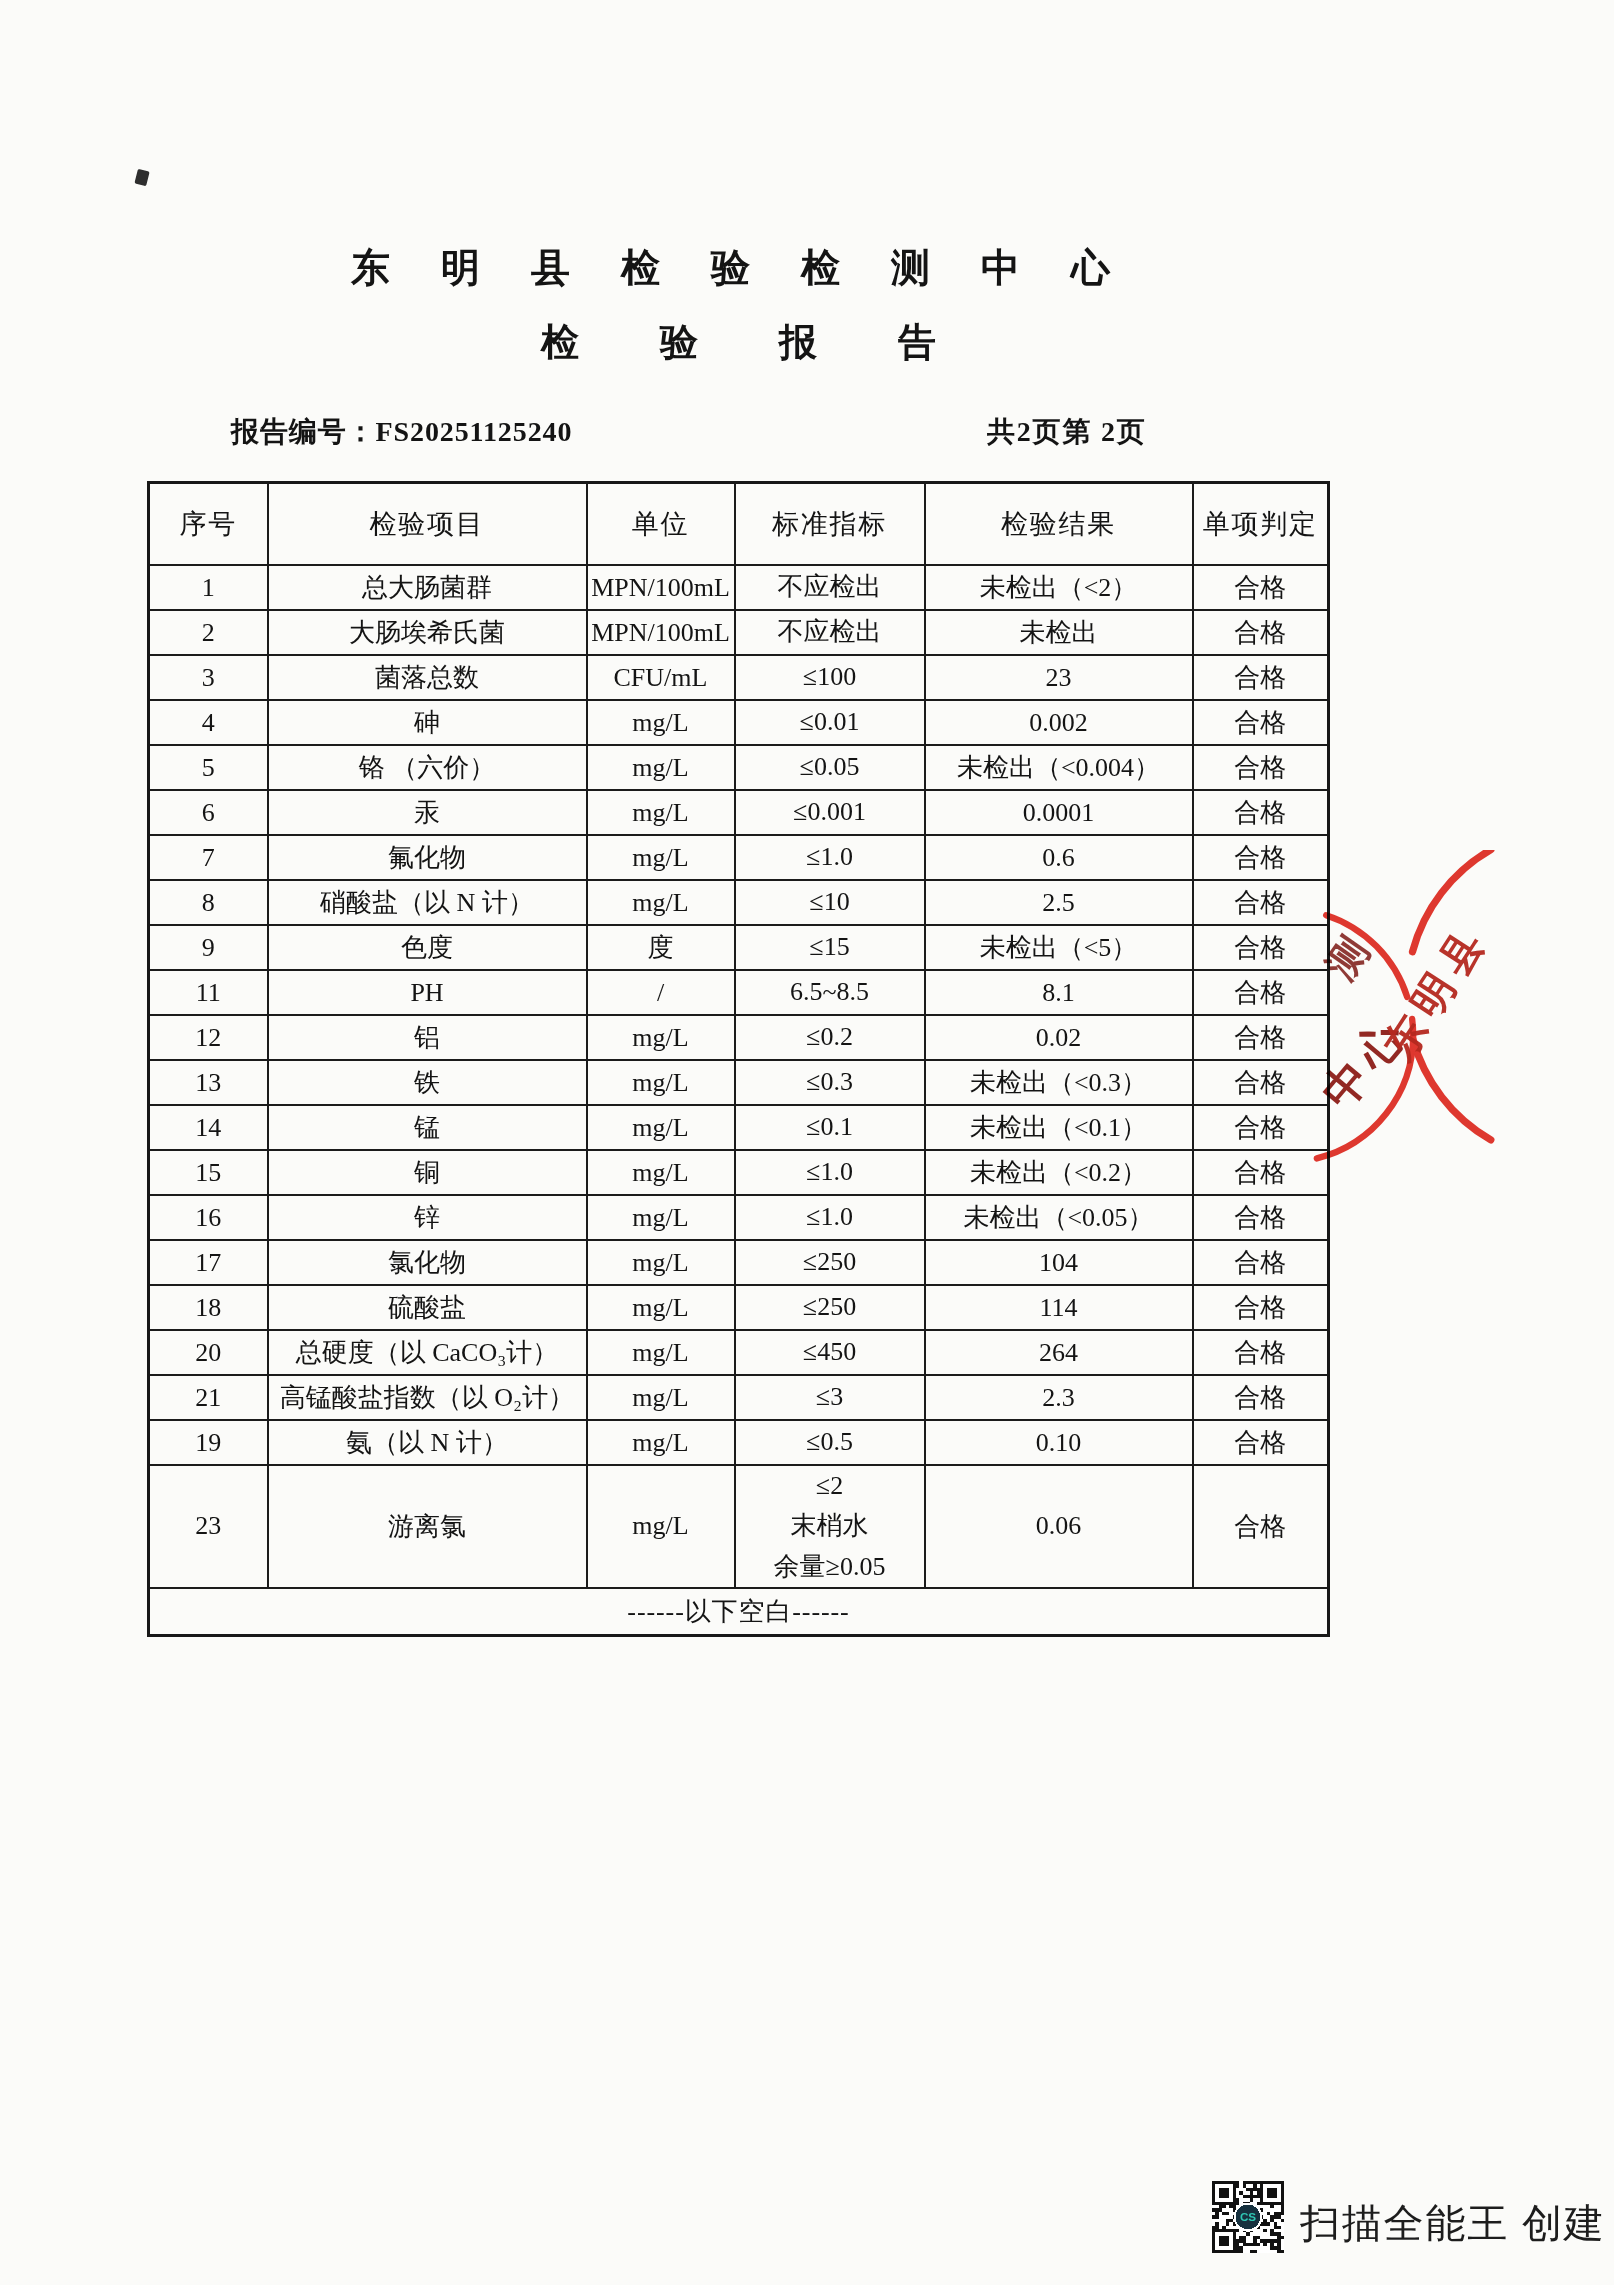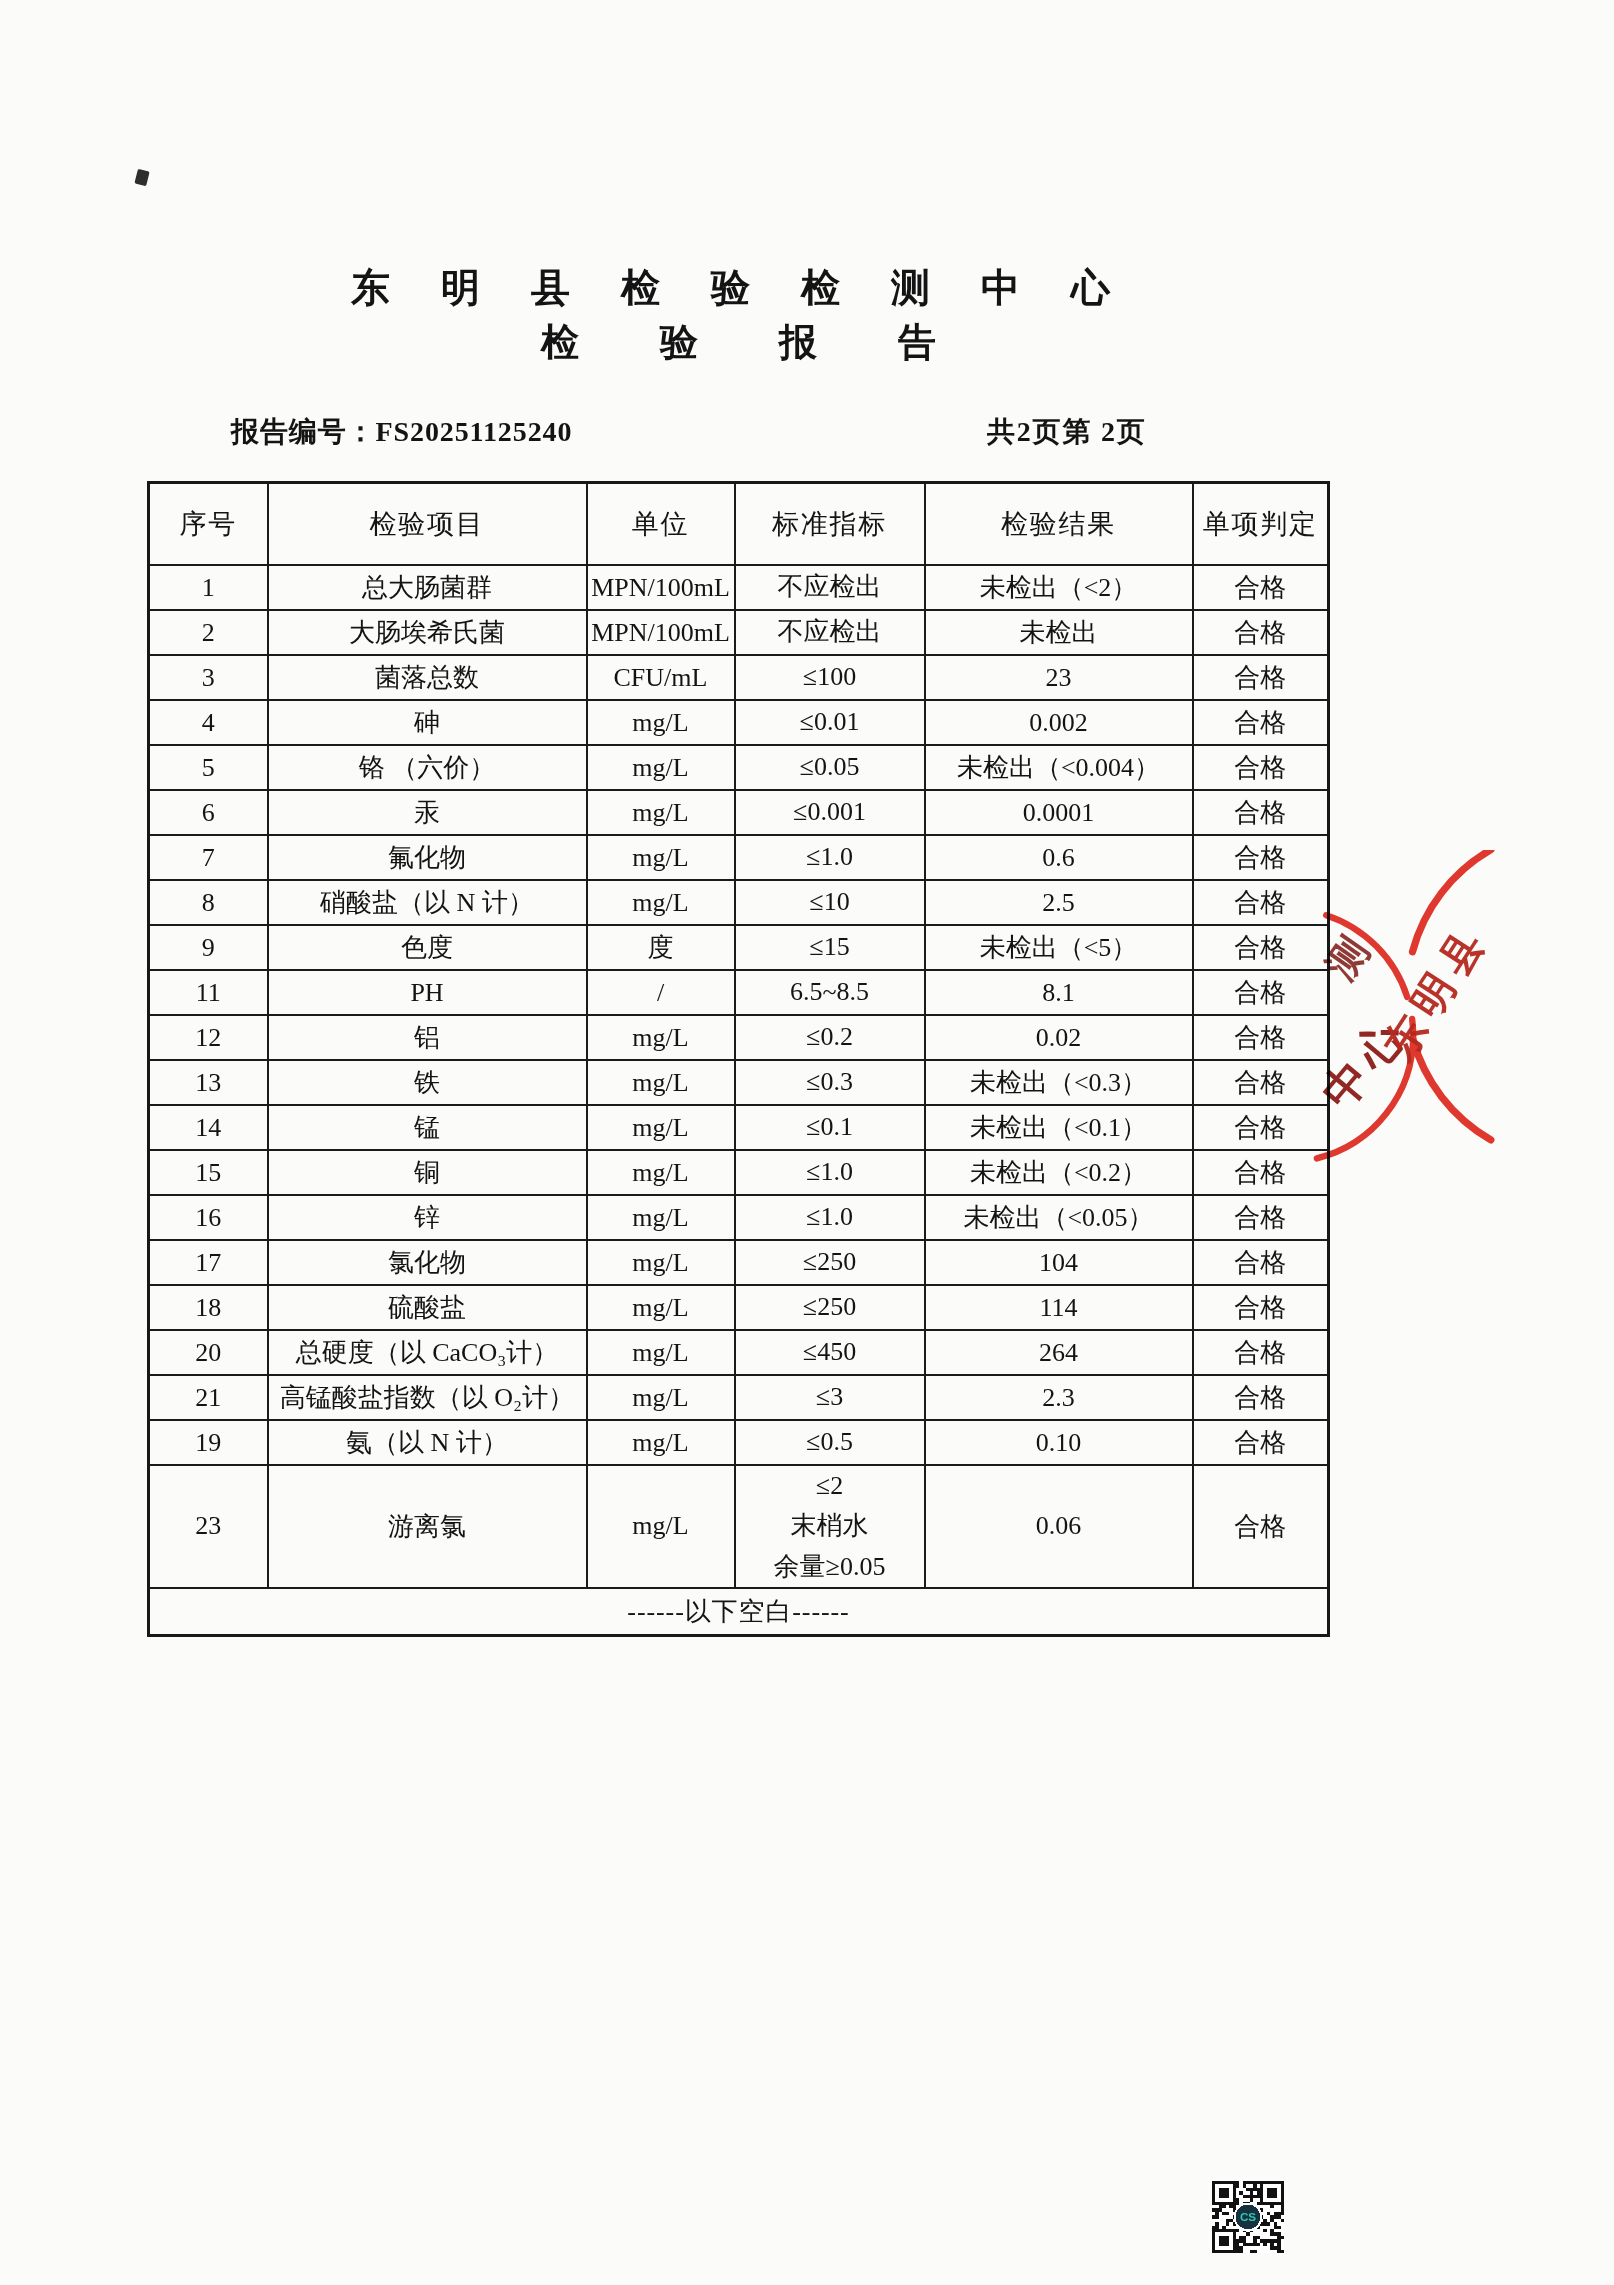--- a/index.html
+++ b/index.html
@@ -7,21 +7,21 @@
     position:relative;
     width:1615px;height:2285px;
     background:#fbfbf9;
     overflow:hidden;
     font-family:"Liberation Serif","DejaVu Serif",serif;
     color:#141414;
   }
   
   .org-title{
     position:absolute;left:351px;top:241px;
-    font-size:39px;font-weight:700;letter-spacing:51px;white-space:nowrap;margin-top:20px;
+    font-size:39px;font-weight:700;letter-spacing:51px;white-space:nowrap;
   }
   .report-title{
     position:absolute;left:541px;top:317px;
     font-size:38px;font-weight:700;letter-spacing:81px;white-space:nowrap;
   }
   .meta-left{
     position:absolute;left:231px;top:413px;
     font-size:28px;font-weight:700;white-space:nowrap;letter-spacing:0.9px;
   }
   .meta-right{
@@ -436,15 +436,16 @@
           <rect x="14" y="0" width="7" height="7"></rect>
           <rect x="15" y="1" width="5" height="5" fill="#fff"></rect>
           <rect x="16" y="2" width="3" height="3" fill="#111"></rect>
           <rect x="0" y="14" width="7" height="7"></rect>
           <rect x="1" y="15" width="5" height="5" fill="#fff"></rect>
           <rect x="2" y="16" width="3" height="3" fill="#111"></rect>
         </g>
       <circle cx="10.5" cy="10.5" r="3.9" fill="#16313f" stroke="#ffffff" stroke-width="0.6"></circle>
       <text x="10.5" y="11.7" text-anchor="middle" font-size="3.4" font-weight="bold" font-family="'Liberation Sans',sans-serif" fill="#2fc7b4">CS</text>
     </svg></div>
+  <div class="created-by">扫描全能王 创建</div>
 
 </div>
 
 
 </body></html>

